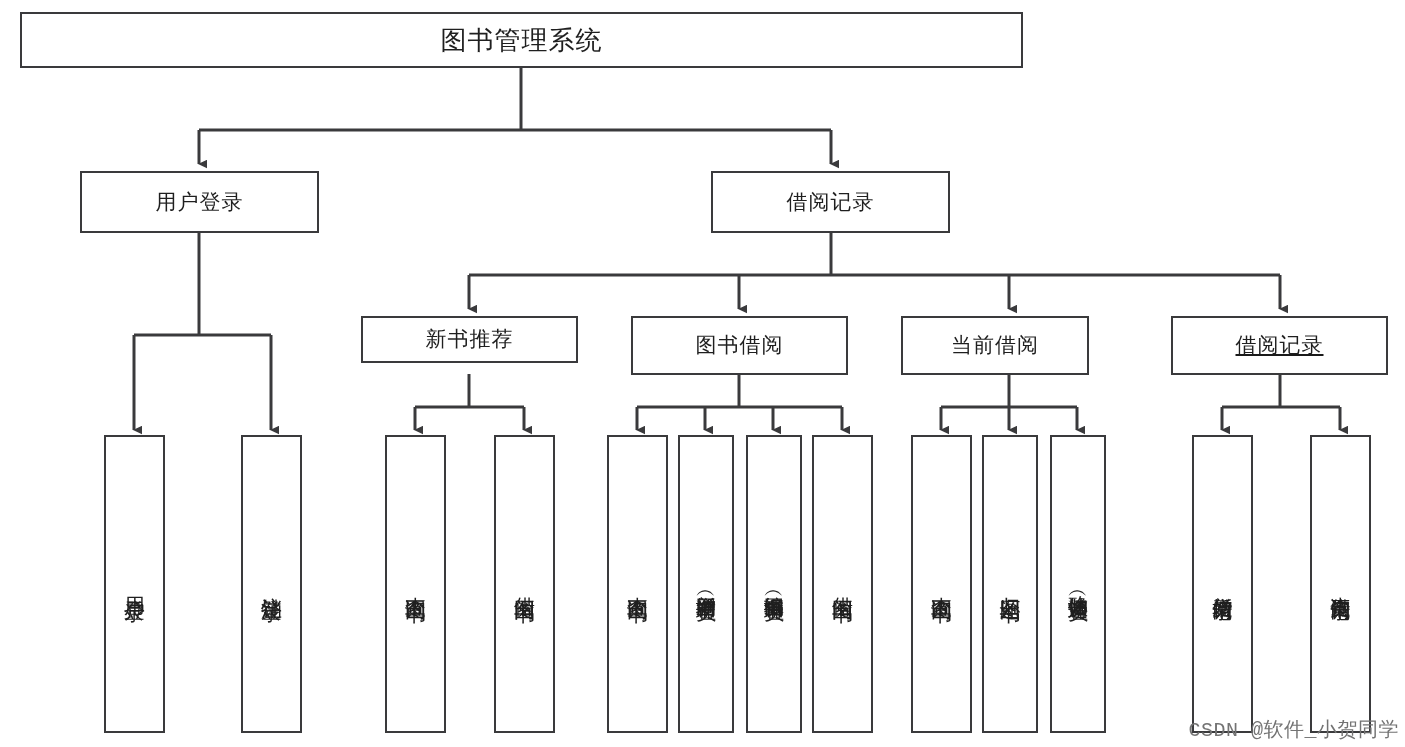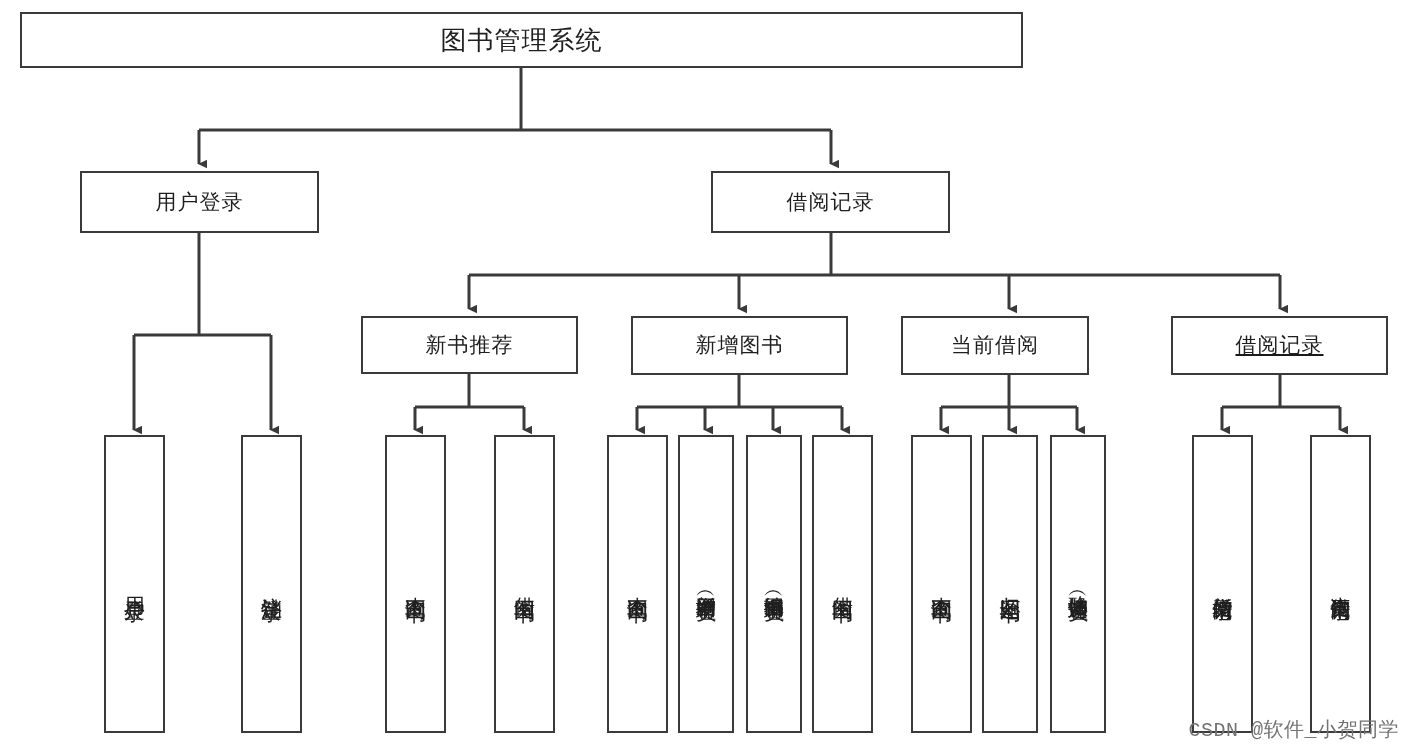--- a/index.html
+++ b/index.html
@@ -138,25 +138,25 @@
     <span class="node-label">图书管理系统</span>
   </div>
 
   <div class="node horiz" style="left:80px; top:171px; width:239px; height:62px;">
     <span class="node-label">用户登录</span>
   </div>
   <div class="node horiz" style="left:711px; top:171px; width:239px; height:62px;">
     <span class="node-label">借阅记录</span>
   </div>
 
-  <div class="node horiz" style="left:361px; top:316px; width:217px; height:58px;">
+  <div class="node horiz" style="left:361px; top:316px; width:217px; height:47px;">
     <span class="node-label">新书推荐</span>
   </div>
   <div class="node horiz" style="left:631px; top:316px; width:217px; height:59px;">
-    <span class="node-label">新增图书</span>
+    <span class="node-label">图书借阅</span>
   </div>
   <div class="node horiz" style="left:901px; top:316px; width:188px; height:59px;">
     <span class="node-label">当前借阅</span>
   </div>
   <div class="node horiz" style="left:1171px; top:316px; width:217px; height:59px;text-decoration:underline;">
     <span class="node-label">借阅记录</span>
   </div>
 
   <div class="node vert" style="left:104px; top:435px; width:61px; height:298px;">
     <span class="node-label">用户登录</span>

